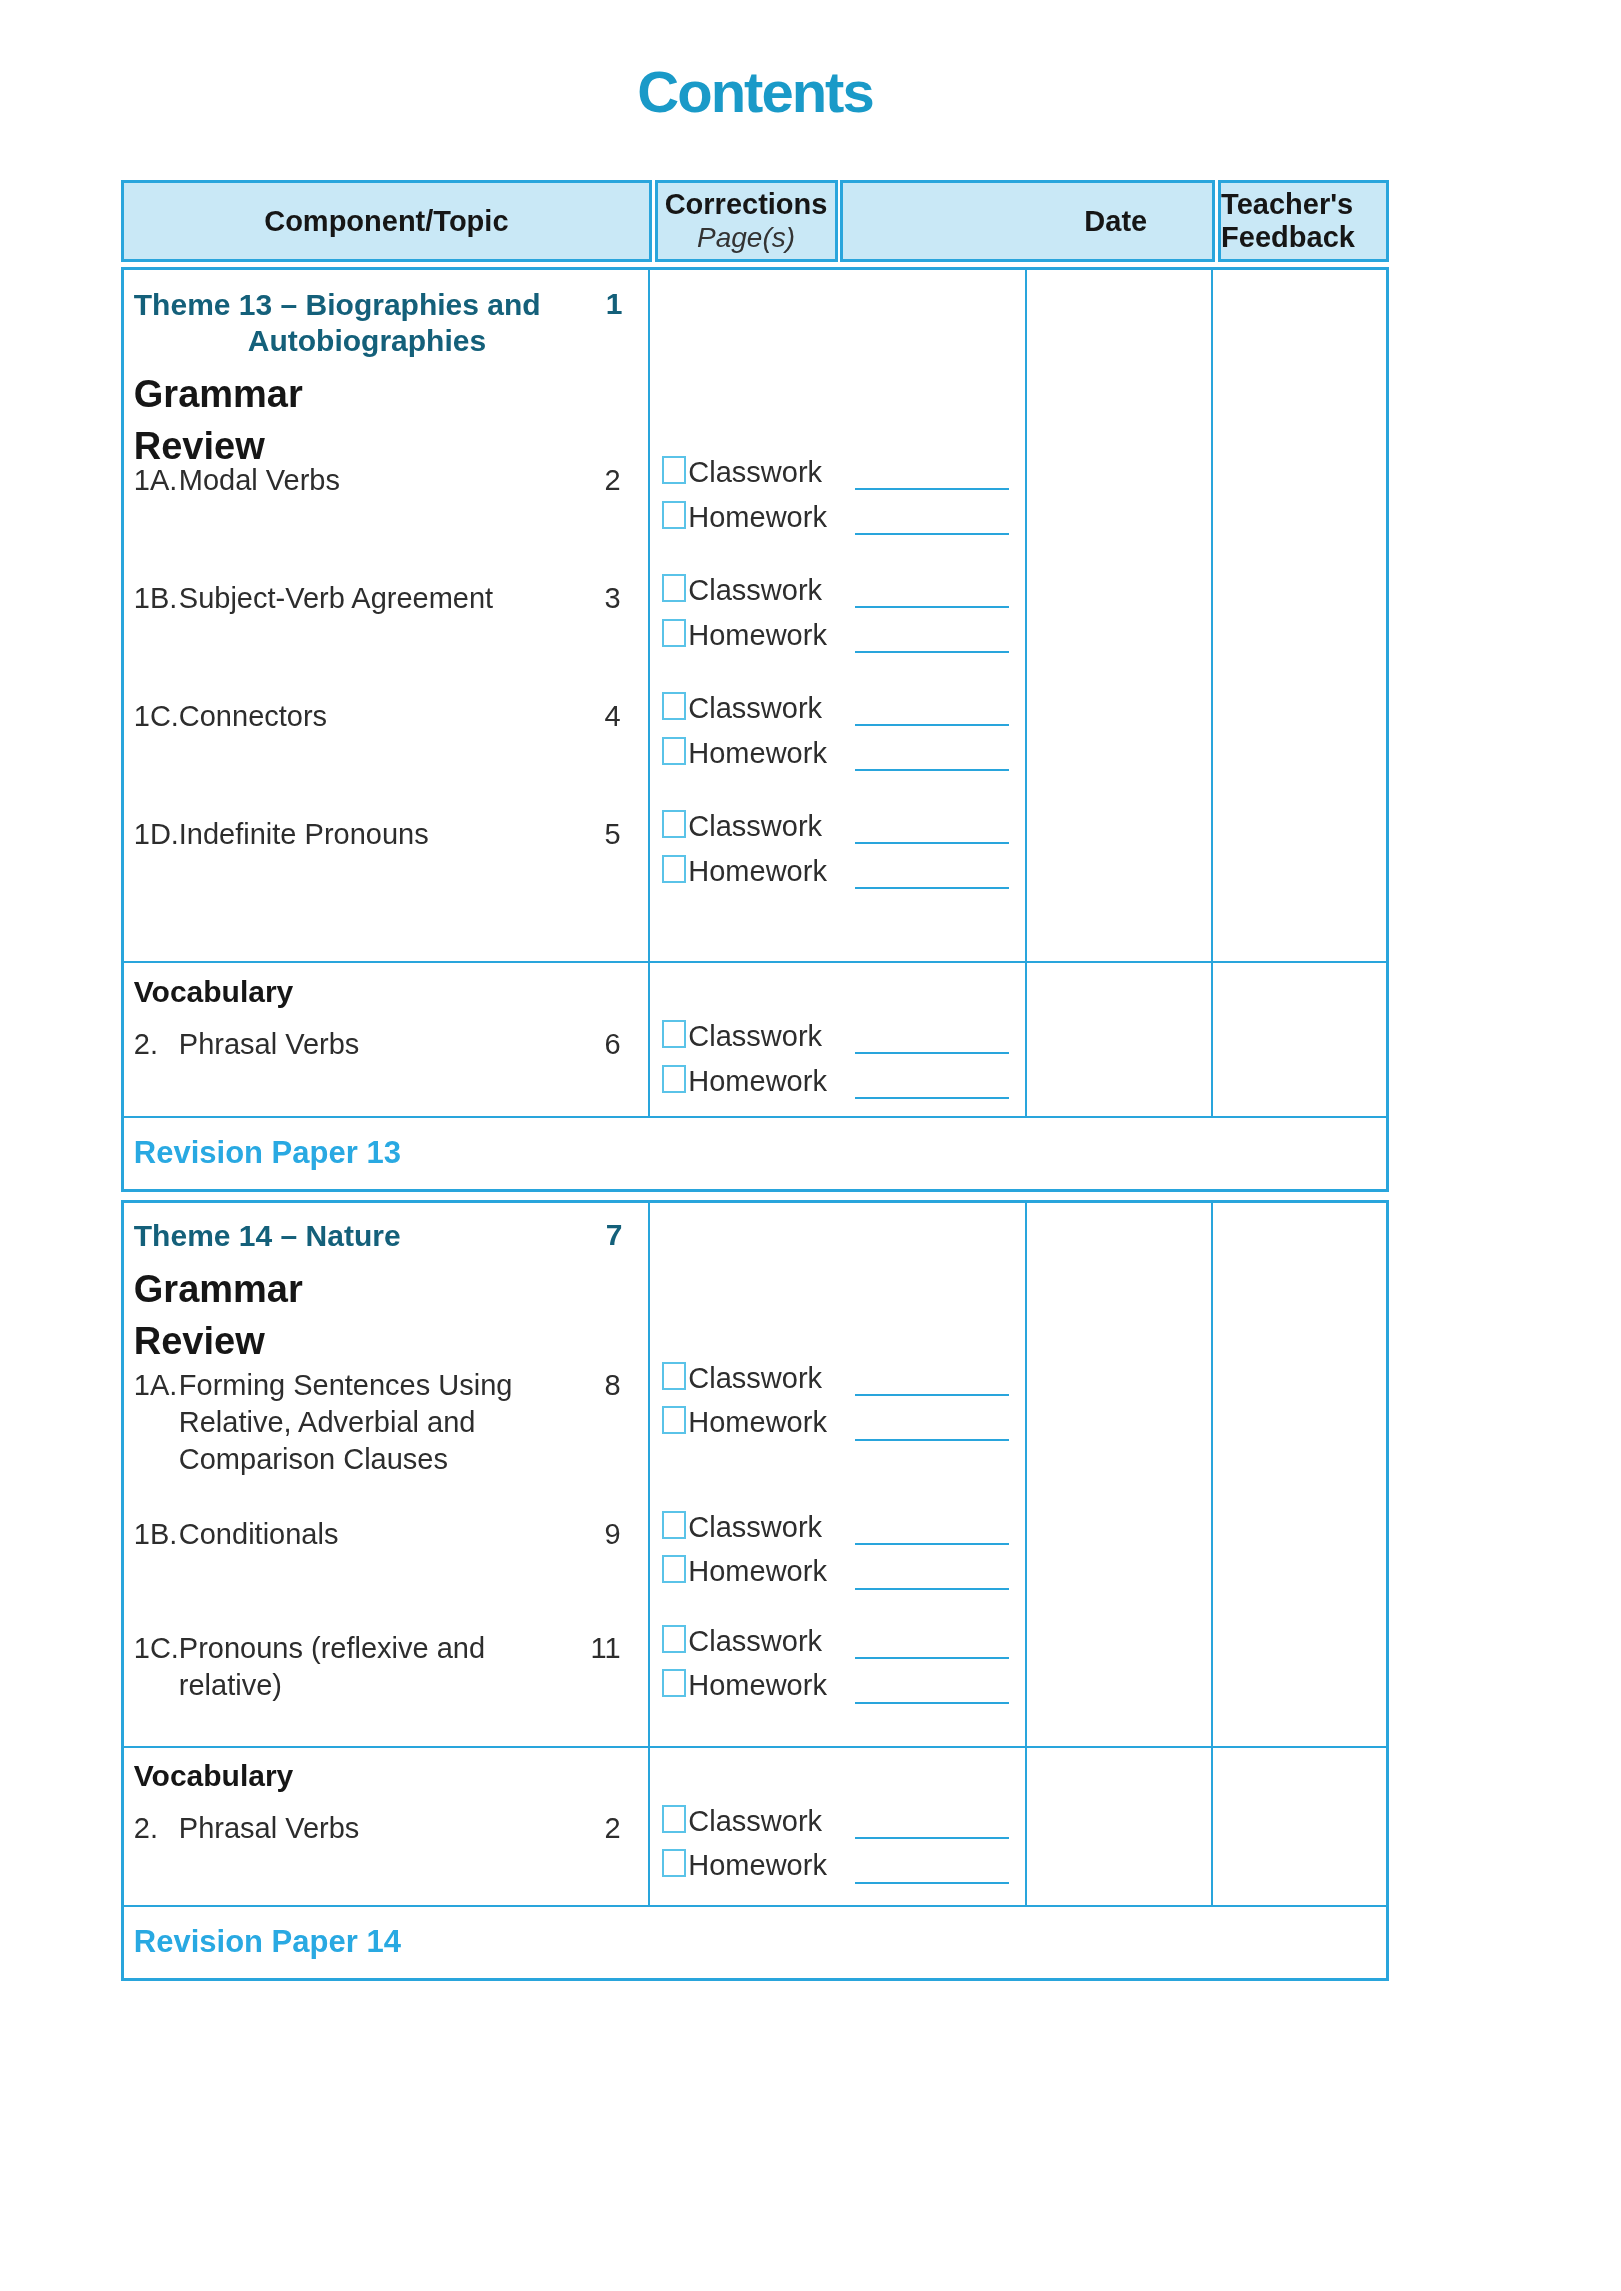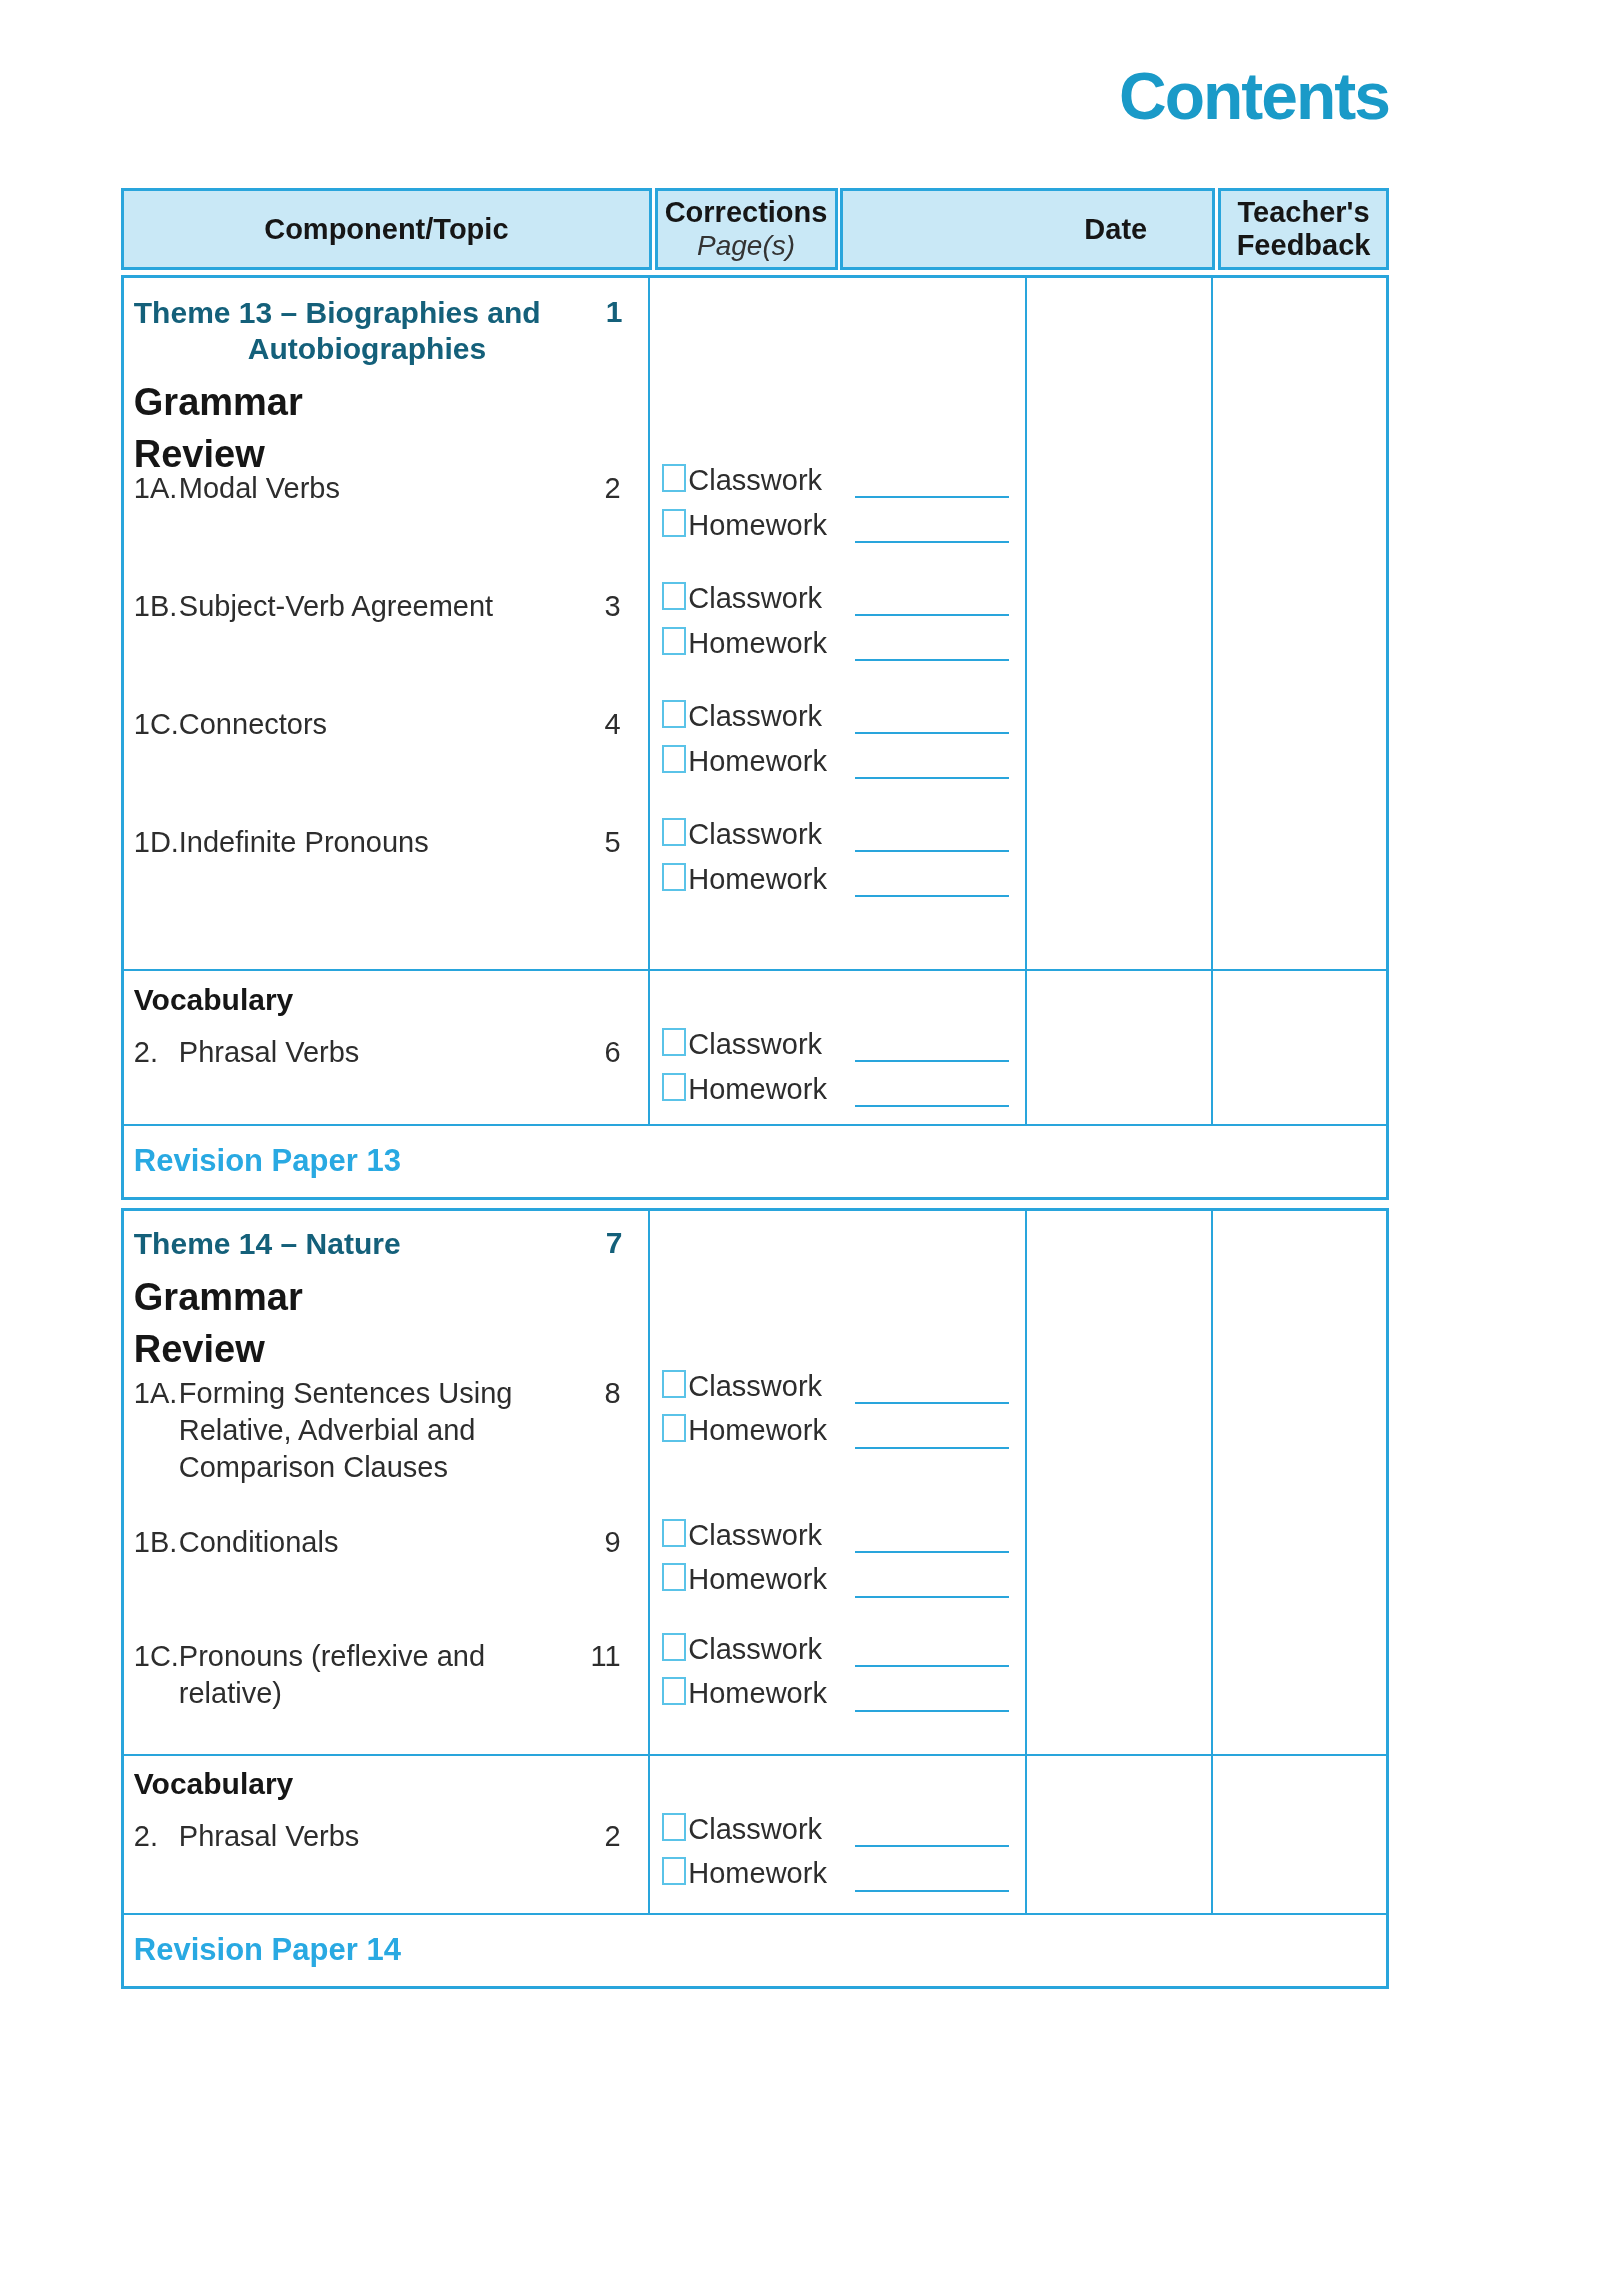--- a/index.html
+++ b/index.html
@@ -16,43 +16,43 @@
   html,body{background:#ffffff;}
   body{
     width:1621px;height:2292px;
     font-family:"Liberation Sans", sans-serif;
     color:var(--ink);
     position:relative;
   }
   .title{
     margin:63px 0 8px 121px;
     width:1268px;
-    text-align:right;
-    font-size:66px;
+    text-align:center;
+    font-size:58px;
     font-weight:700;
     letter-spacing:-2px;
     color:var(--title-blue);
     line-height:1.0;
   }
   .table-wrap{margin:59px 0 0 121px;width:1268px;}
 
   
   .hrow{display:flex;gap:2.9px;margin-bottom:4.9px;}
   .hcell{
     border:3.9px solid var(--cyan);
     background:var(--hdr-bg);
     height:82px;
     display:flex;flex-direction:column;justify-content:center;
     font-weight:700;font-size:29px;color:var(--ink-bold);
     line-height:33px;
   }
   .hc1{width:531px;text-align:center;}
   .hc2{width:375px;text-align:right;padding-right:65px;}
   .hc3{width:183px;text-align:center;}
-  .hc4{width:171px;text-align:center;}
+  .hc4{width:171px;text-align:left;}
   .hsub{font-weight:400;font-style:italic;font-size:28px;color:#333;}
 
   
   .box{border:3.9px solid var(--cyan);width:1268px;background:#fff;}
   .boxgap{height:7.8px;}
   .row{display:flex;}
   .cell{box-sizing:border-box;}
   .c1{width:526px;border-right:2.9px solid var(--cyan);}
   .c2{width:377px;border-right:2.9px solid var(--cyan);}
   .c3{width:186px;border-right:2.9px solid var(--cyan);}

